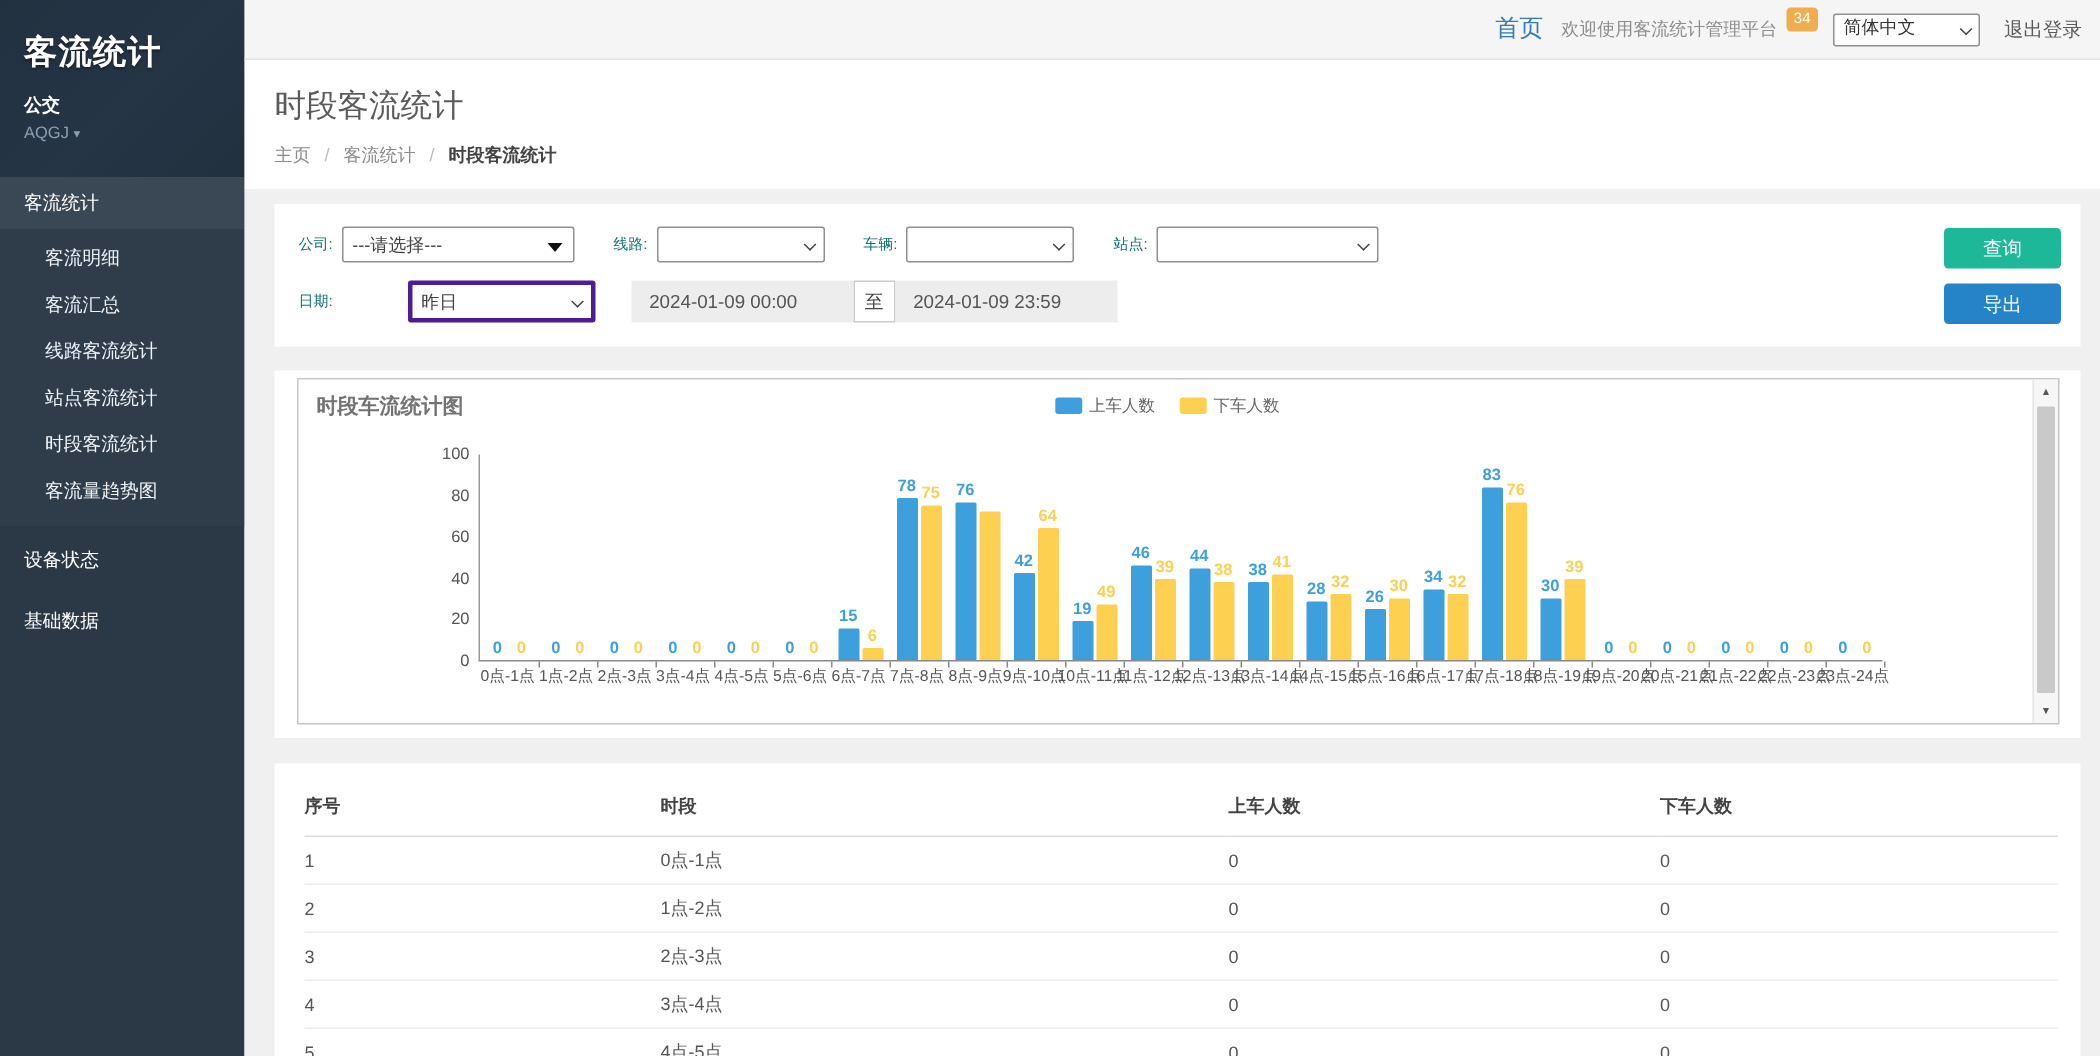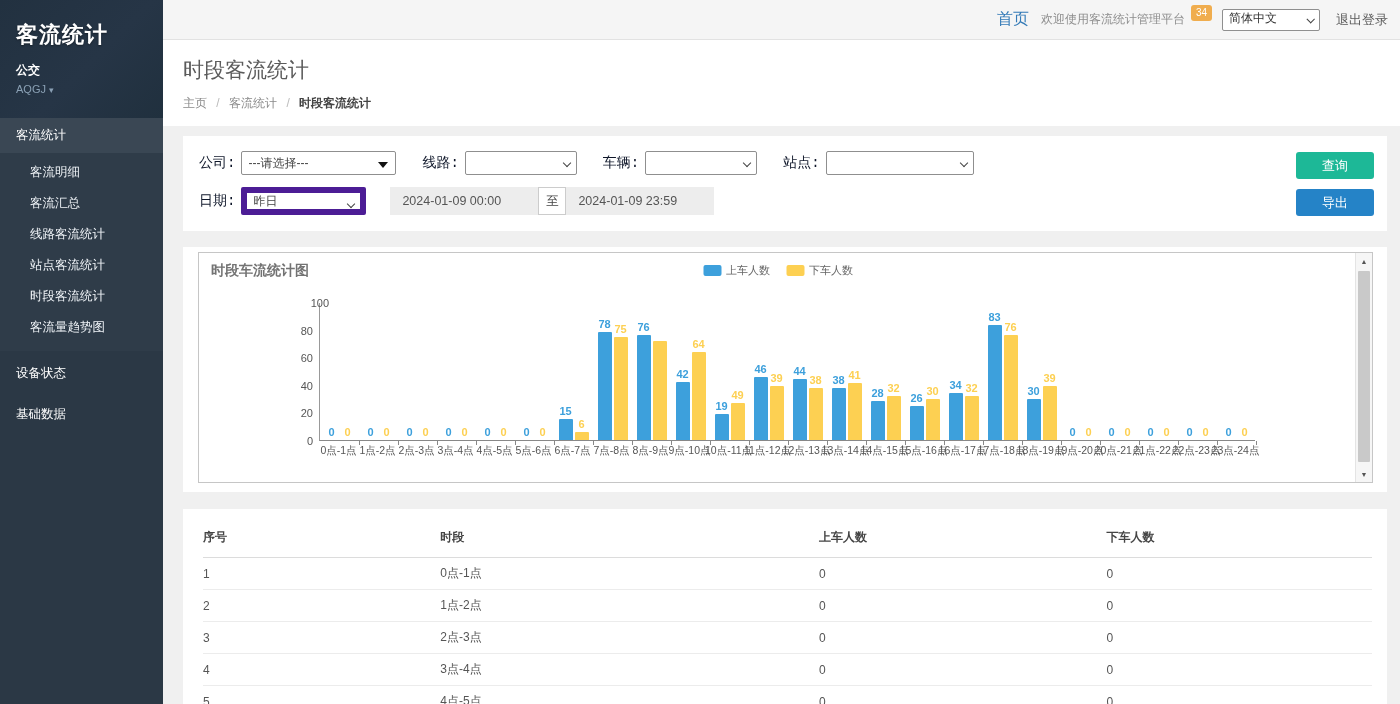--- a/index.html
+++ b/index.html
@@ -34,30 +34,30 @@
   .breadcrumb .crumb { color:#8a8a8a; cursor:pointer; }
   .breadcrumb .sep { margin:0 6px; color:#bbb; }
   .breadcrumb .current { color:#444; font-weight:bold; }
 
   .content { flex:1; padding:10px 13px 0 20px; background:#f0f0f0; overflow:hidden; }
 
   
   .filter-card { background:#fff; padding:15px 16px 16px; position:relative; }
   .filter-row { display:flex; align-items:center; }
   .filter-row + .filter-row { margin-top:12px; }
-  .f-label { font-size:14px; color:#0f172a; margin-right:6px; white-space:nowrap;font-family:Liberation Mono, monospace; }
+  .f-label { font-size:10px; color:#0f766e; margin-right:6px; white-space:nowrap; }
   .group { display:flex; align-items:center; margin-right:26px; }
   .sel { position:relative; height:24px; border:1px solid #8f8f8f; border-radius:2px; background:#fff; display:flex; align-items:center; padding:0 18px 0 6px; font-size:12px; color:#444; cursor:pointer; }
   .sel .chev { position:absolute; right:6px; top:8px; width:6px; height:6px; border-right:1.5px solid #444; border-bottom:1.5px solid #444; transform:rotate(45deg); }
   .sel .tri { position:absolute; right:7px; top:10px; width:0; height:0; border-left:5px solid transparent; border-right:5px solid transparent; border-top:6px solid #111; }
   .sel-company { width:155px; }
   .sel-line { width:112px; }
   .sel-vehicle { width:112px; }
   .sel-station { width:148px; }
-  .sel-preset { width:125px; height:28px; border:6px solid #4c1d95; }
+  .sel-preset { width:125px; height:28px; border:3px solid #4c1d95;margin-left:44px; }
   .date-box { height:28px; width:148px; background:#ededed; display:flex; align-items:center; padding:0 12px; font-size:12.5px; color:#555; cursor:default; }
   .to-box { height:28px; width:28px; background:#fff; border:1px solid #ccc; display:flex; align-items:center; justify-content:center; font-size:12.5px; color:#444; }
   .btn-col { position:absolute; right:13px; top:16px; display:flex; flex-direction:column; gap:10px; }
   .btn { width:78px; height:27px; border:none; border-radius:3px; color:#fff; font-size:13px; cursor:pointer; }
   .btn-query { background:#1db897; }
   .btn-export { background:#2583c7; }
 
   
   .chart-card { background:#fff; margin-top:16px; padding:5px 14px 9px 15px; }
   .chart-panel { position:relative; border:1px solid #c6c6c6; height:231px; background:#fff; overflow:hidden; }
@@ -419,21 +419,21 @@
             <div class="xlabel">21点-22点</div>
             <div class="xlabel">22点-23点</div>
             <div class="xlabel">23点-24点</div>
           </div>
         <div id="ylabels">
             <div class="ylabel" style="left: 84px; top: 182px;">0</div>
             <div class="ylabel" style="left: 84px; top: 154.4px;">20</div>
             <div class="ylabel" style="left: 84px; top: 126.8px;">40</div>
             <div class="ylabel" style="left: 84px; top: 99.2px;">60</div>
             <div class="ylabel" style="left: 84px; top: 71.6px;">80</div>
-            <div class="ylabel" style="left: 100px; top: 44px;">100</div>
+            <div class="ylabel" style="left: 84px; top: 44px;">100</div>
           </div>
         <div class="vscroll">
           <div class="vs-arrow vs-up">▲</div>
           <div class="vs-thumb"></div>
           <div class="vs-arrow vs-down">▼</div>
         </div>
       </div>
     </section>
 
     <section class="table-card">

